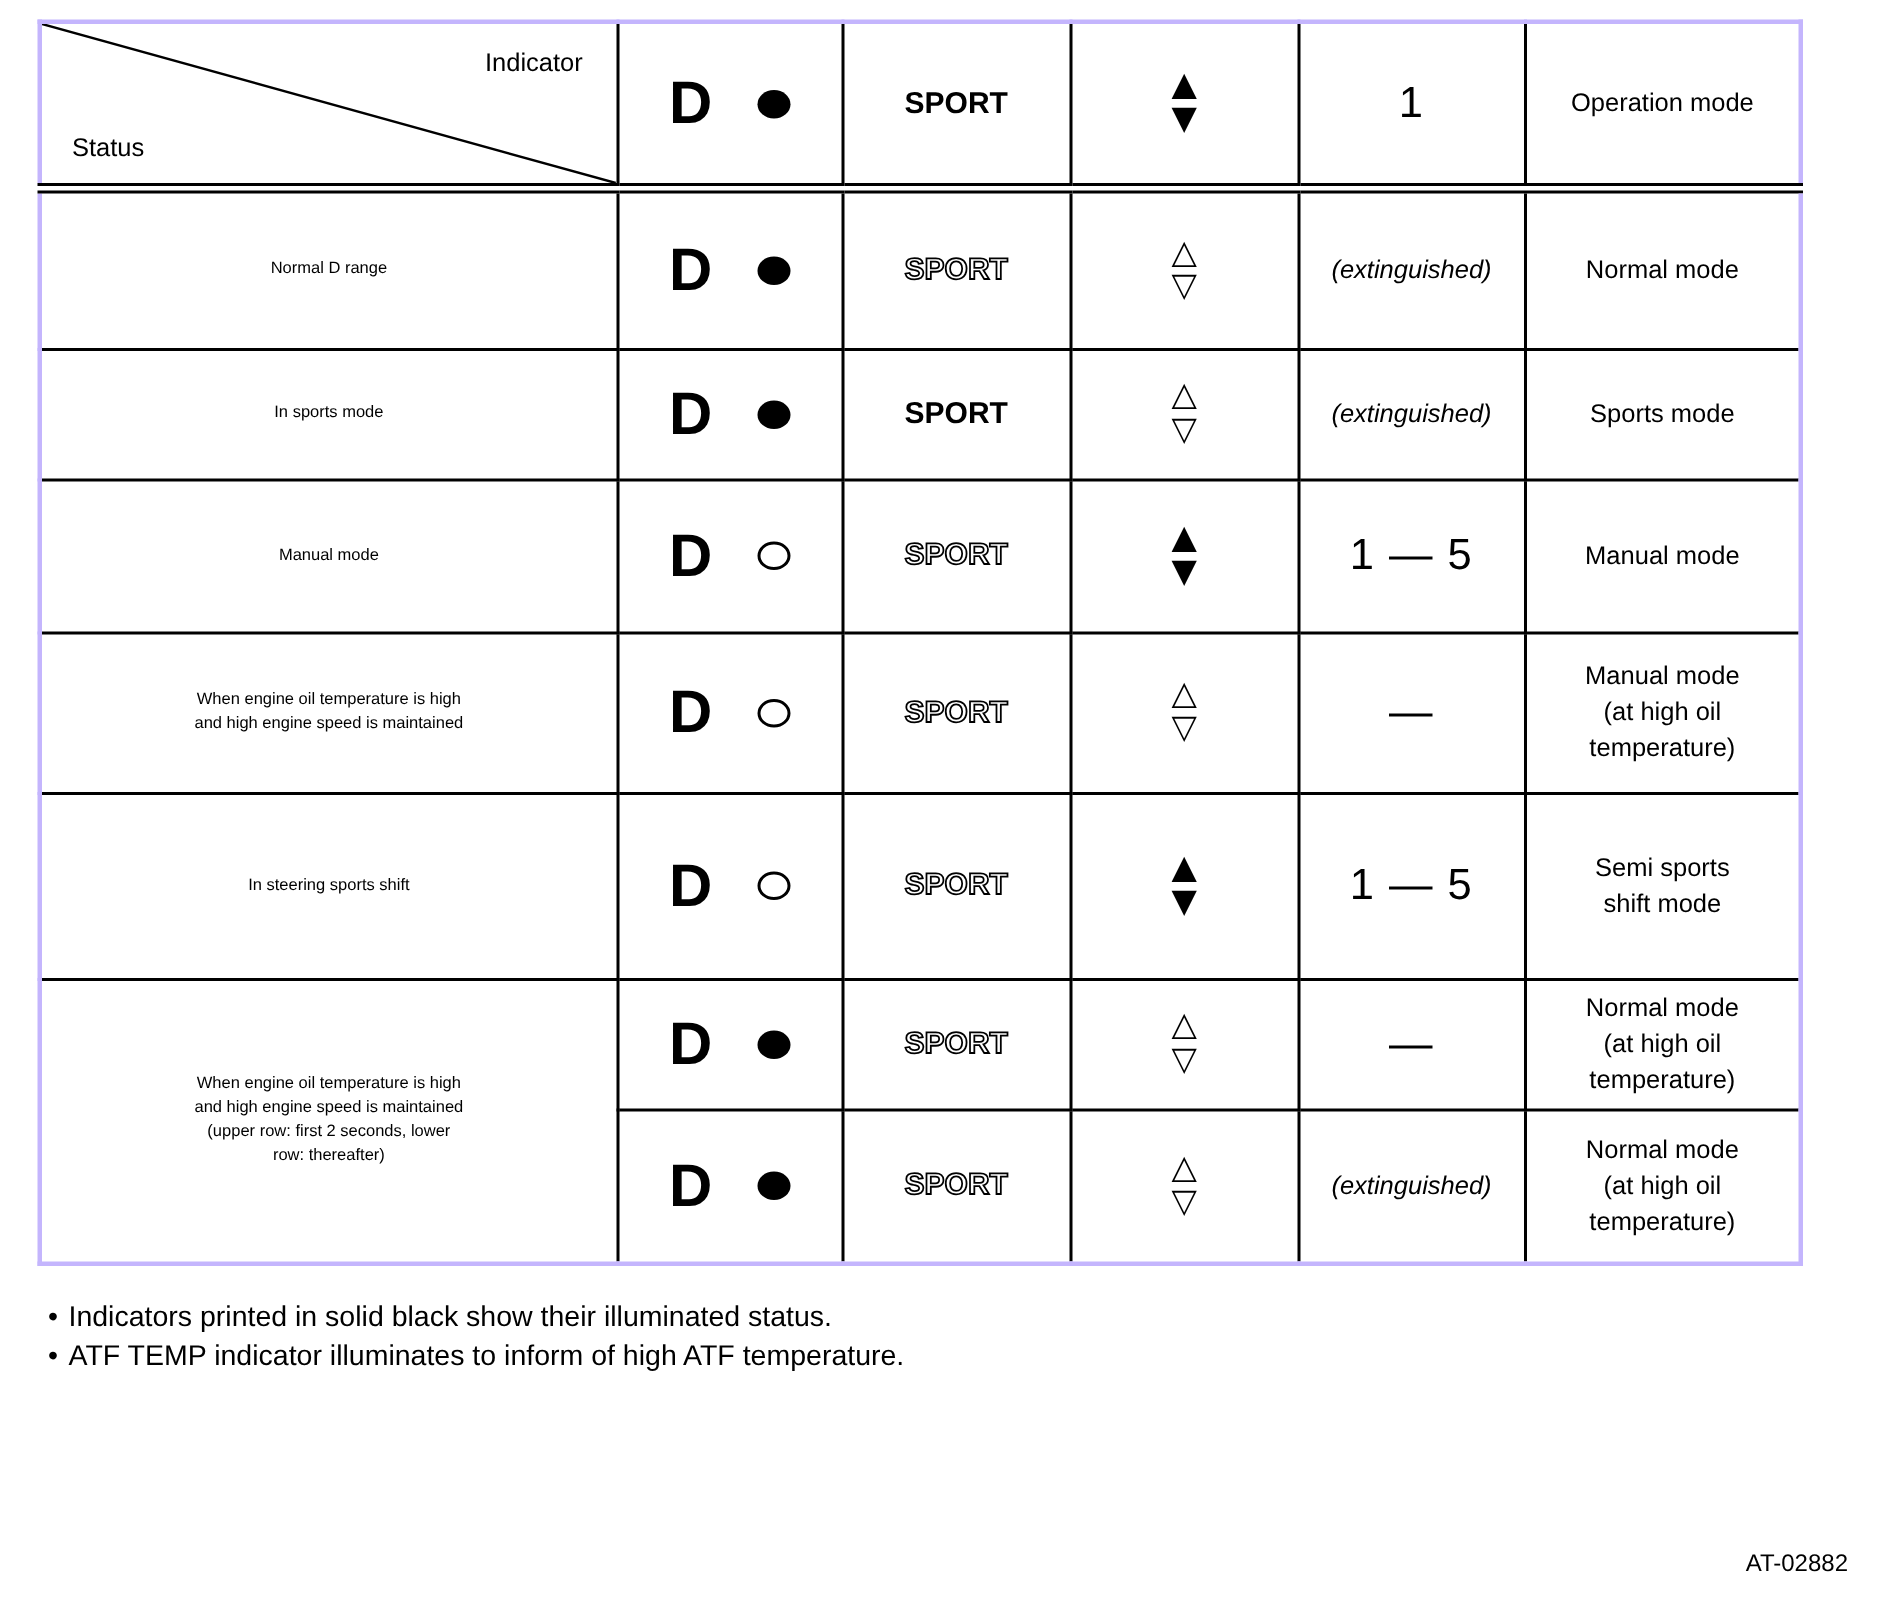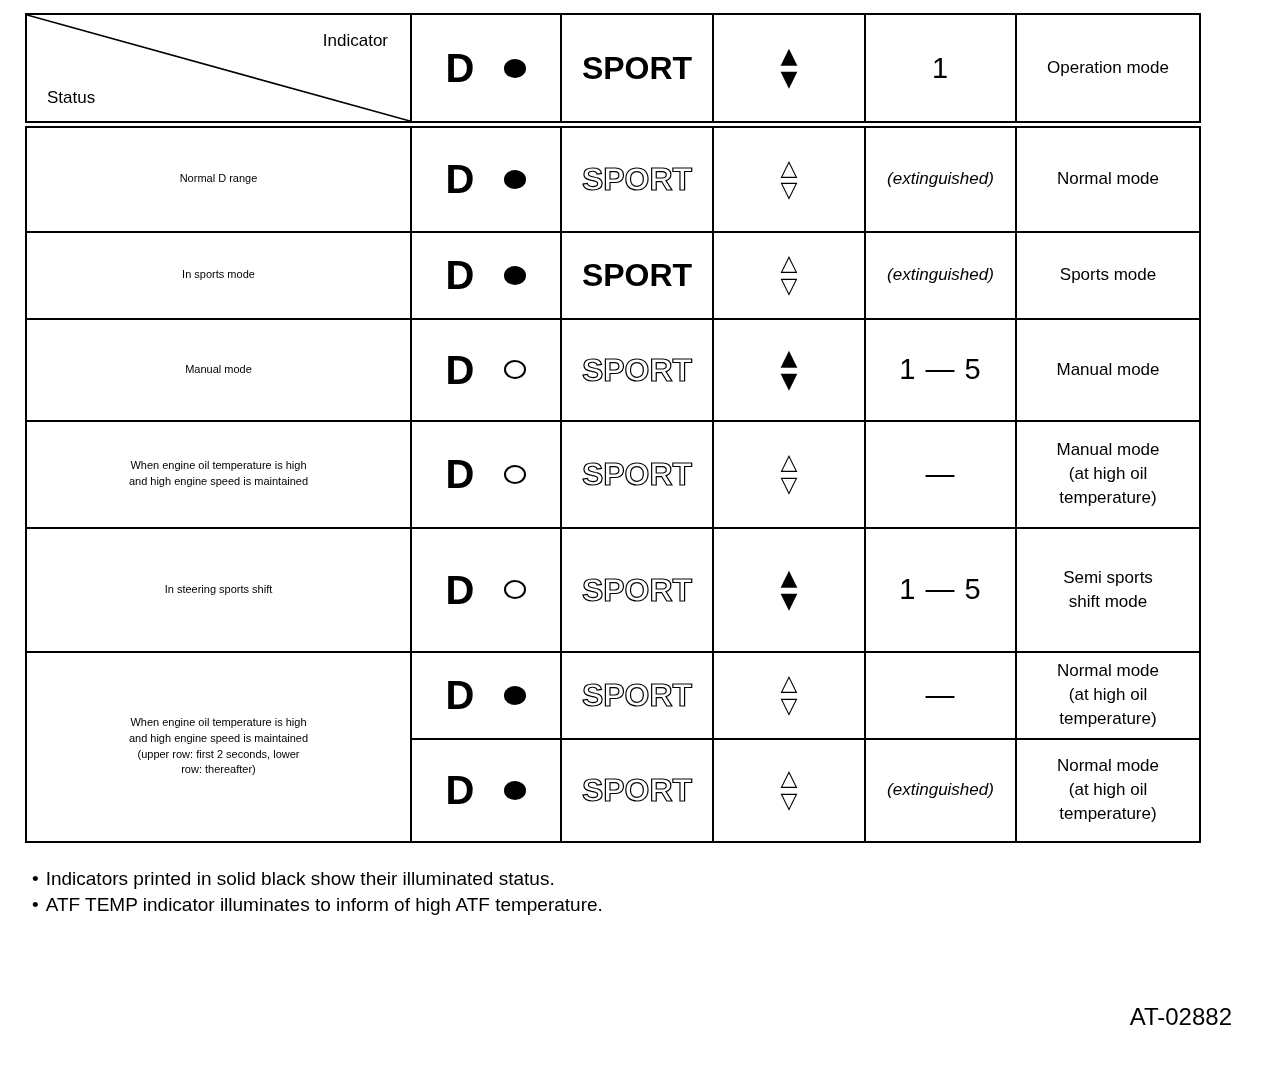--- a/index.html
+++ b/index.html
@@ -17,21 +17,21 @@
     overflow: hidden;
   }
   .tbl-wrap {
     position: absolute;
     left: 25px;
     top: 13px;
   }
   table.ind-table {
     border-collapse: collapse;
     table-layout: fixed;
-    border: 1px solid #c4b5fd;
+    border: 3px solid #c4b5fd;
   }
   table.ind-table td {
     border: 2px solid #000;
     text-align: center;
     vertical-align: middle;
     padding: 0;
     overflow: hidden;
   }
   td.dbl-r { border-right: 7px double #000; }
   tr.hdr td { border-bottom: 7px double #000; }
@@ -104,21 +104,21 @@
     width: 22px;
     height: 19px;
     border-radius: 50%;
     box-sizing: border-box;
   }
   .dot-on  { background: #000; }
   .dot-off { background: #fff; border: 2px solid #000; }
 
   
   .sport {
-    font-size: 32px;
+    font-size: 20px;
     font-weight: bold;
     letter-spacing: 0px;
     line-height: 1;
     white-space: nowrap;
   }
   .sport-on  { color: #000; }
   .sport-off {
     color: #fff;
     -webkit-text-stroke: 1.2px #000;
   }
@@ -153,22 +153,22 @@
     font-size: 19px;
     line-height: 1.38;
   }
   .note-line { white-space: nowrap; }
   .note-bullet { margin-right: 7px; }
 
   
   .figure-code {
     position: absolute;
     right: 32px;
-    top: 1003px;
-    font-size: 24px;
+    top: 1034px;
+    font-size: 16px;
     margin-left: 48px;
   }
 </style>
 </head>
 <body>
 
 <div class="page">
 
   <div class="tbl-wrap">
     <table class="ind-table">

